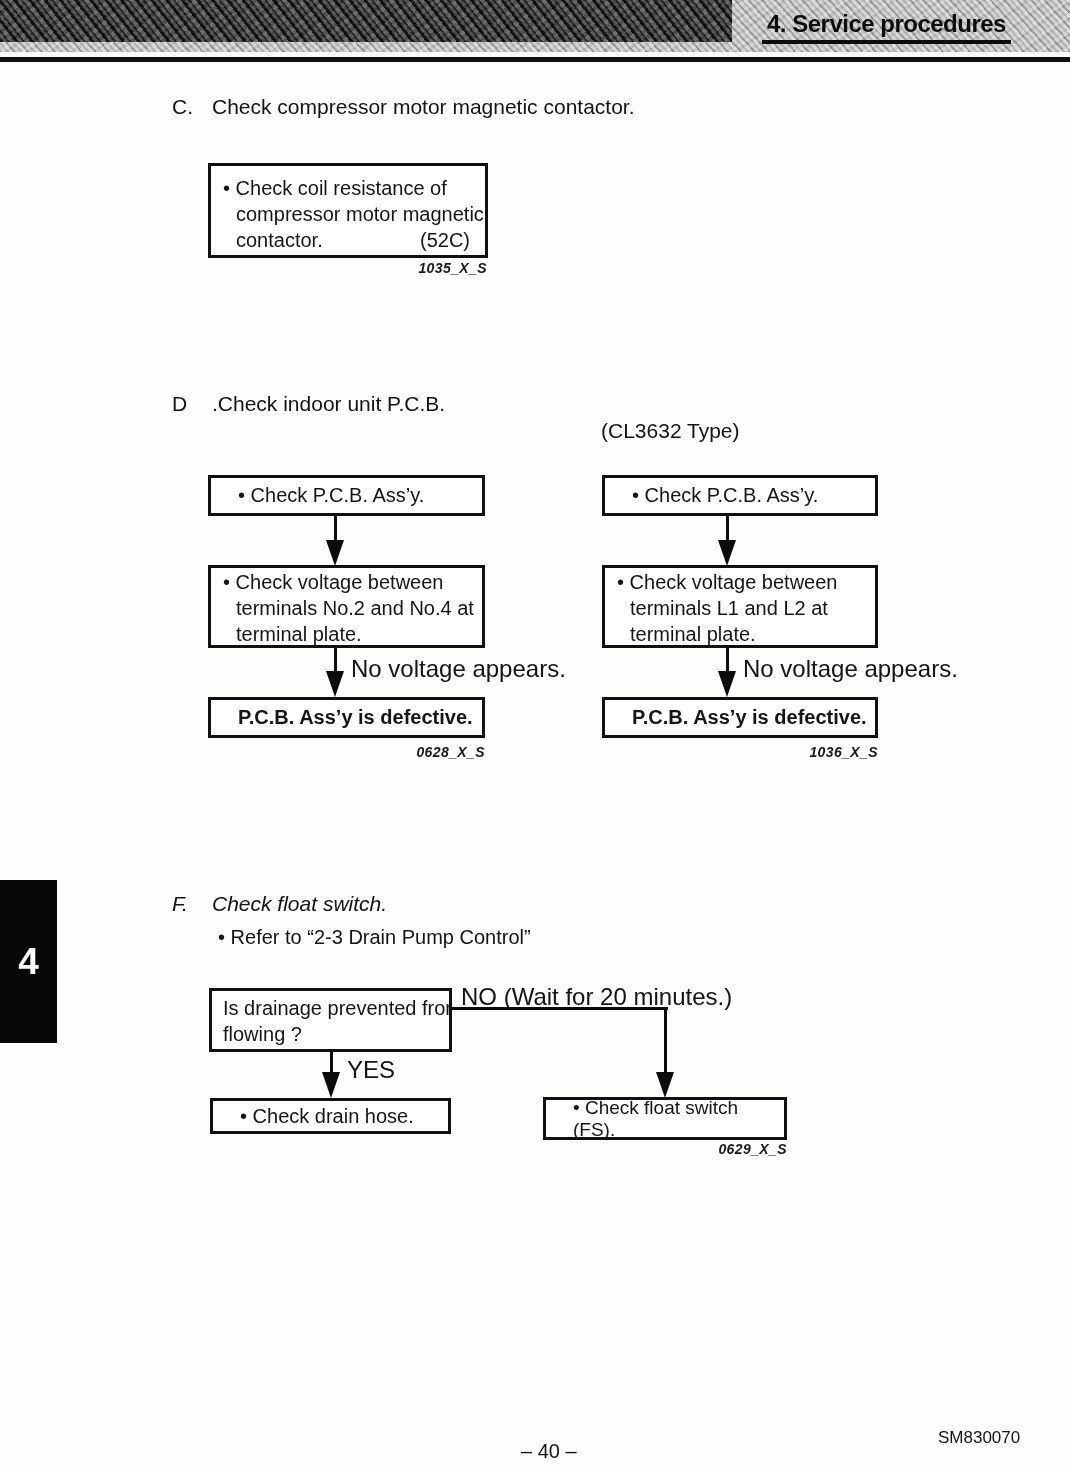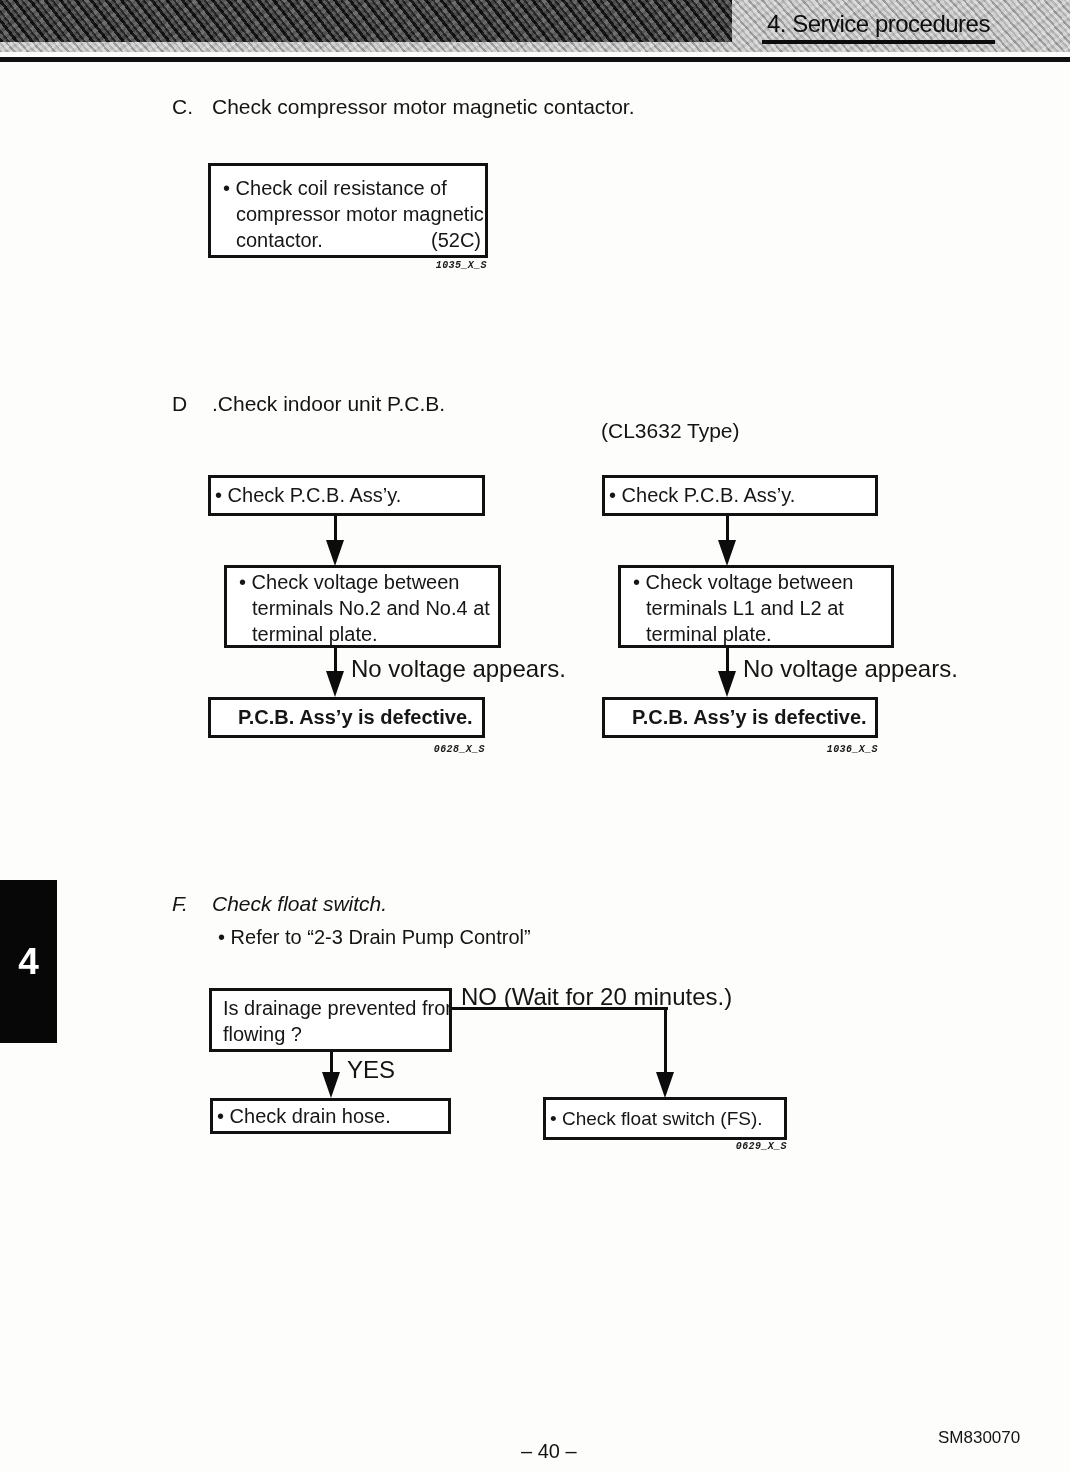--- a/index.html
+++ b/index.html
@@ -17,57 +17,57 @@
       repeating-linear-gradient(-36deg, #b0b0b0 0 3px, #d8d8d8 3px 6px, #c0c0c0 6px 9px, #d0d0d0 9px 13px);
   }
   .header-dark {
     position:absolute; left:0; top:0; width:732px; height:42px;
     background:
       repeating-linear-gradient(52deg, rgba(10,10,10,.78) 0 3px, rgba(95,95,95,.6) 3px 6px, rgba(30,30,30,.7) 6px 8px, rgba(130,130,130,.5) 8px 12px),
       repeating-linear-gradient(-40deg, #1c1c1c 0 4px, #4c4c4c 4px 7px, #2a2a2a 7px 10px, #5a5a5a 10px 14px);
   }
   .header-title {
     position:absolute; left:762px; top:10px;
-    font-size:24px; font-weight:normal; letter-spacing:-0.5px; white-space:nowrap;
+    font-size:24px; font-weight:bold; letter-spacing:-0.5px; white-space:nowrap;
     color:#0c0c0c; border-bottom:4px solid #0c0c0c; padding:0 5px 2px 5px;
   }
   .header-rule { position:absolute; left:0; top:57px; width:1070px; height:5px; background:#101010; }
 
   
   .h { position:absolute; font-size:21px; white-space:nowrap; color:#141414; }
   .h .lbl { display:inline-block; width:40px; }
   .note { position:absolute; font-size:20px; white-space:nowrap; }
 
   
   .fbox {
     position:absolute; box-sizing:border-box;
     border:3px solid #111; background:#fff;
     font-size:20px; color:#161616; overflow:hidden;
   }
   .fbox .ln { line-height:26px; white-space:nowrap; }
-  .fbox.single { display:flex; align-items:center; padding-left:4px; }
+  .fbox.single { display:flex; align-items:center; padding-left:27px; }
   .vline { position:absolute; width:3px; background:#0c0c0c; }
   .hline { position:absolute; height:3px; background:#0c0c0c; }
   .arrowhead {
     position:absolute; width:0; height:0;
     border-left:9px solid transparent; border-right:9px solid transparent;
     border-top:26px solid #0c0c0c;
   }
   .flow-label { position:absolute; font-size:24px; white-space:nowrap; color:#141414; }
   .caption {
-    position:absolute; font-family:Liberation Mono, monospace;
-    font-style:italic; font-weight:bold; font-size:10px;
+    position:absolute; font-family:Liberation Sans, sans-serif;
+    font-style:italic; font-weight:bold; font-size:14px;
     letter-spacing:0.4px; color:#1a1a1a; white-space:nowrap;
   }
 
   
   .cbox { padding:9px 0 0 12px; }
   .cbox .ind { padding-left:13px; }
-  .cbox .split { display:flex; justify-content:space-between; padding-right:4px; }
-  .b2 { padding:1px 0 0 12px;margin-left:16px; }
+  .cbox .split { display:flex; justify-content:space-between; padding-right:15px; }
+  .b2 { padding:1px 0 0 12px; }
   .b2 .ind { padding-left:13px; }
   .b3 { display:flex; align-items:center; padding-left:27px;font-weight:bold; }
 
   
   .decision { padding:4px 0 0 11px; }
   .decision .ln { line-height:26px; }
 
   
   .side-tab {
     position:absolute; left:0; top:880px; width:57px; height:163px;

